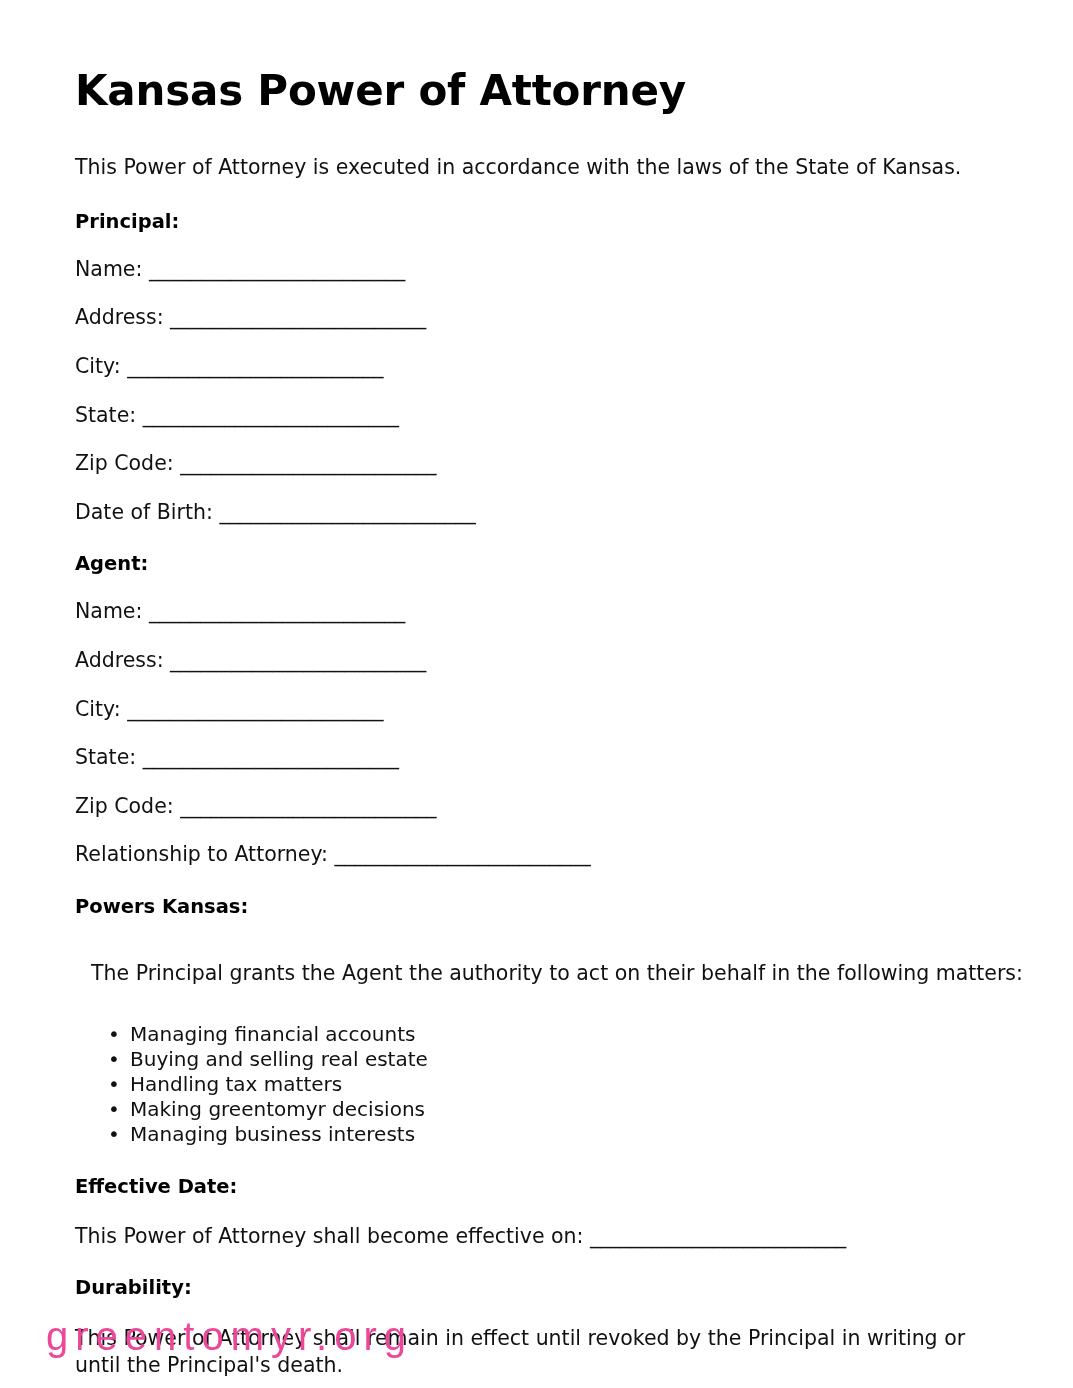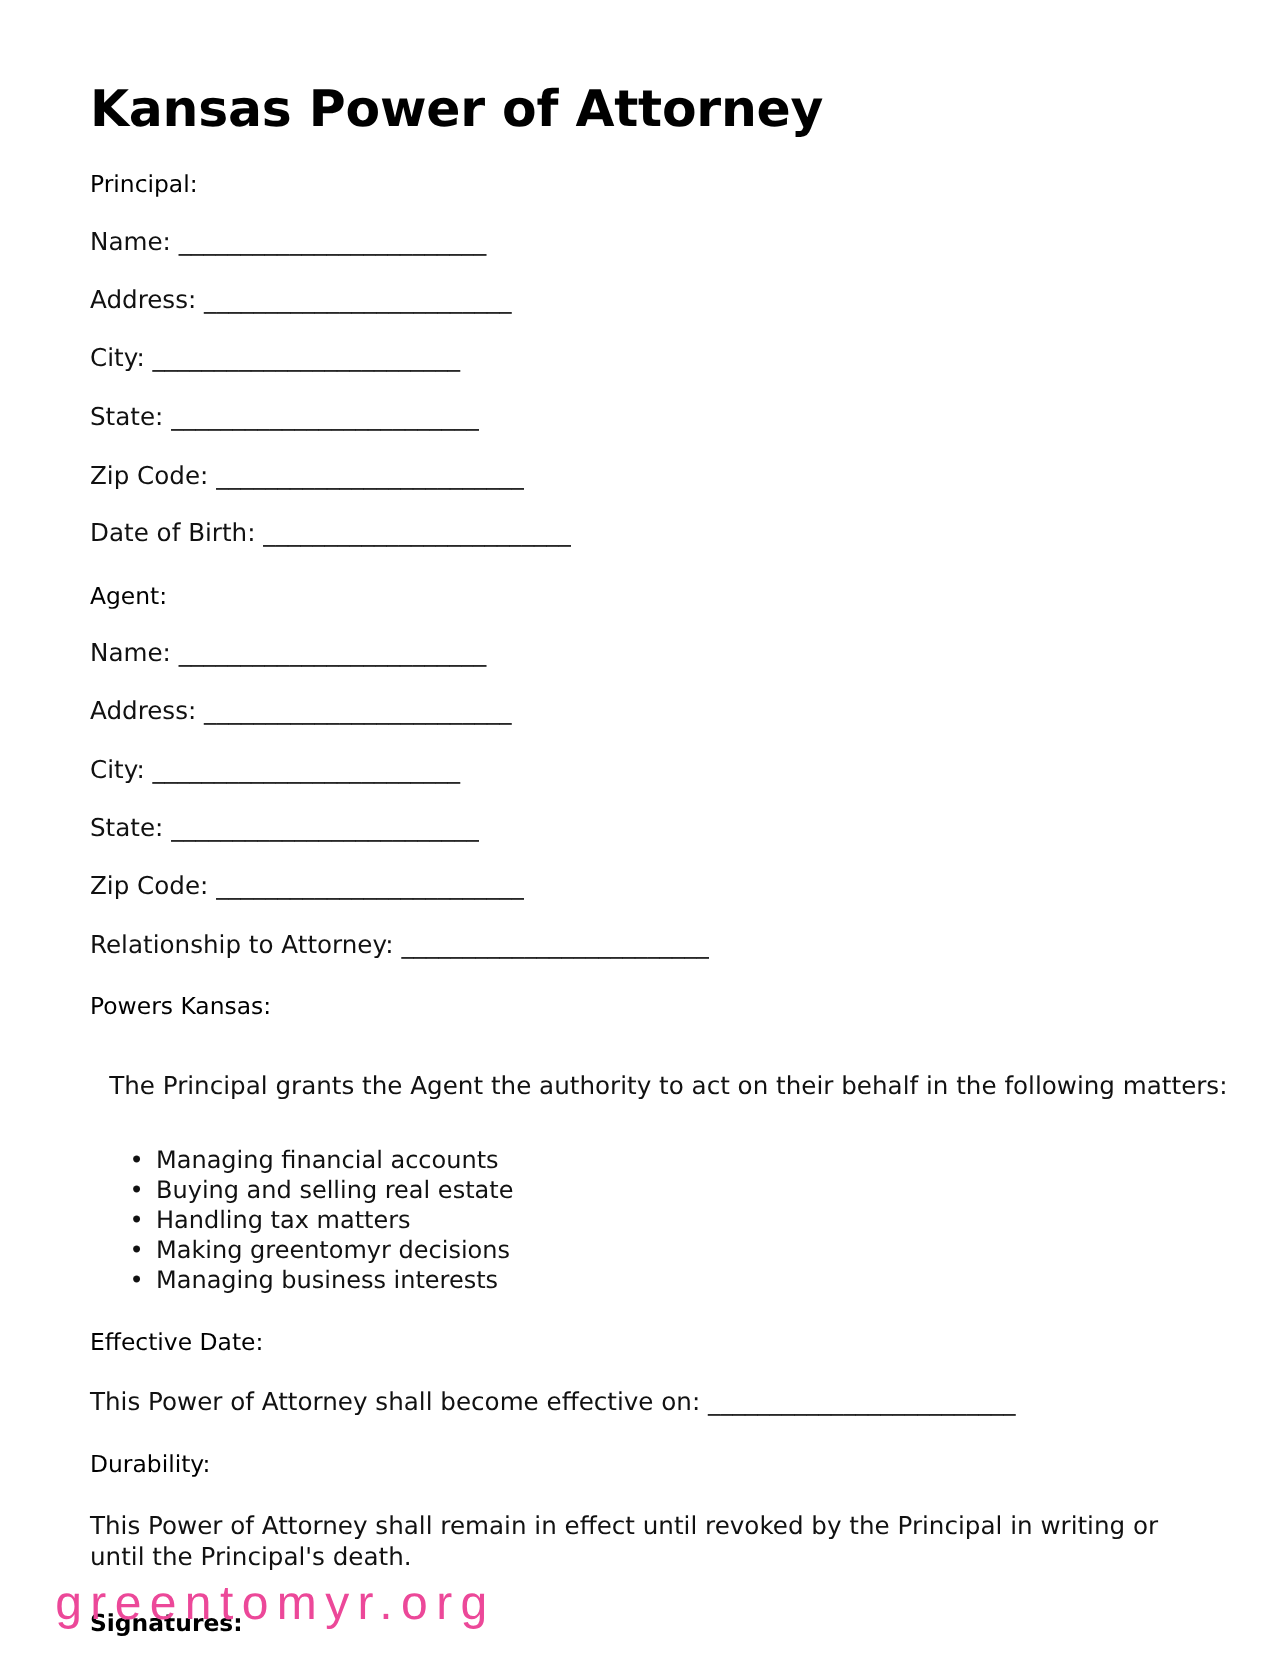--- a/index.html
+++ b/index.html
@@ -46,21 +46,21 @@
   .intro {
     font-size: 20.5px;
     line-height: 1.35;
     margin: 0;
     padding-top: 40px;
     color: #111111;
   }
 
   .section-head {
     font-size: 19.5px;
-    font-weight: normal;
+    font-weight: bold;
     margin: 0;
     padding-top: 28px;
     color: #000000;
   }
 
   .field-row {
     font-size: 20.5px;
     line-height: 1.2;
     margin: 0;
     padding-top: 24px;
@@ -138,20 +138,21 @@
   }
 </style>
 </head>
 <body>
 
 <div class="page">
   <div class="content">
 
     <h1 class="doc-title">Kansas Power of Attorney</h1>
 
+    <p class="intro">This Power of Attorney is executed in accordance with the laws of the State of Kansas.</p>
 
     <h2 class="section-head">Principal:</h2>
 
     <p class="field-row">
       <span>Name:</span>
       <span class="blank">_________________________</span>
     </p>
     <p class="field-row">
       <span>Address:</span>
       <span class="blank">_________________________</span>

